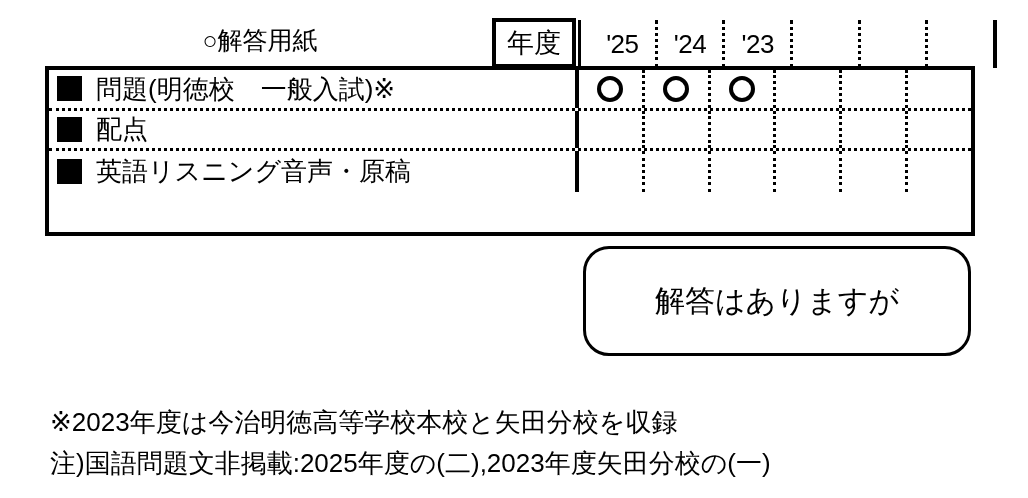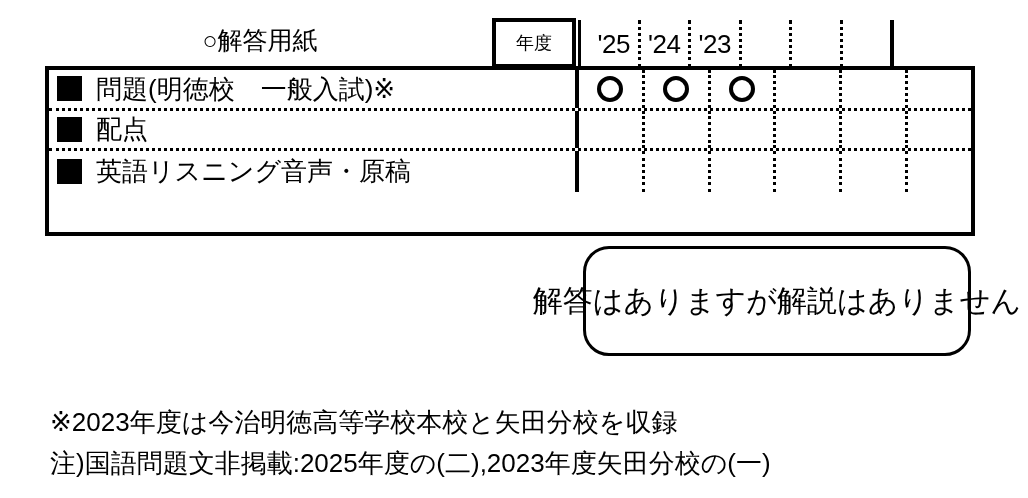--- a/index.html
+++ b/index.html
@@ -34,31 +34,31 @@
     left: 492px;
     top: 18px;
     width: 84px;
     height: 50px;
     border: 4px solid #000;
     background: #fff;
     box-sizing: border-box;
     display: flex;
     align-items: center;
     justify-content: center;
-    font-size: 18px;
+    font-size: 27px;
     line-height: 1;
     z-index: 5;
   }
 
   
   #year-labels {
     position: absolute;
     left: 578px;
     top: 20px;
-    width: 316px;
+    width: 419px;
     height: 48px;
     display: flex;
     box-sizing: border-box;
     border-left: 3px solid #000;
     border-right: 4px solid #000;
     z-index: 2;
     padding-left: 9px;
   }
   #year-labels .ycell {
     flex: 1 1 0;
@@ -239,19 +239,18 @@
       <div class="mcell"></div>
       <div class="mcell"></div>
       <div class="mcell"></div>
     </div>
   </div>
 
 </div>
 
 <div id="callout">
   <div class="cline">解答はありますが</div>
-  <div class="cline">解説はありません</div>
 </div>
 
 <div id="footnotes">
   <div class="fline">※2023年度は今治明徳高等学校本校と矢田分校を収録</div>
   <div class="fline">注)国語問題文非掲載:2025年度の(二),2023年度矢田分校の(一)</div>
 </div>
 
 </body></html>

